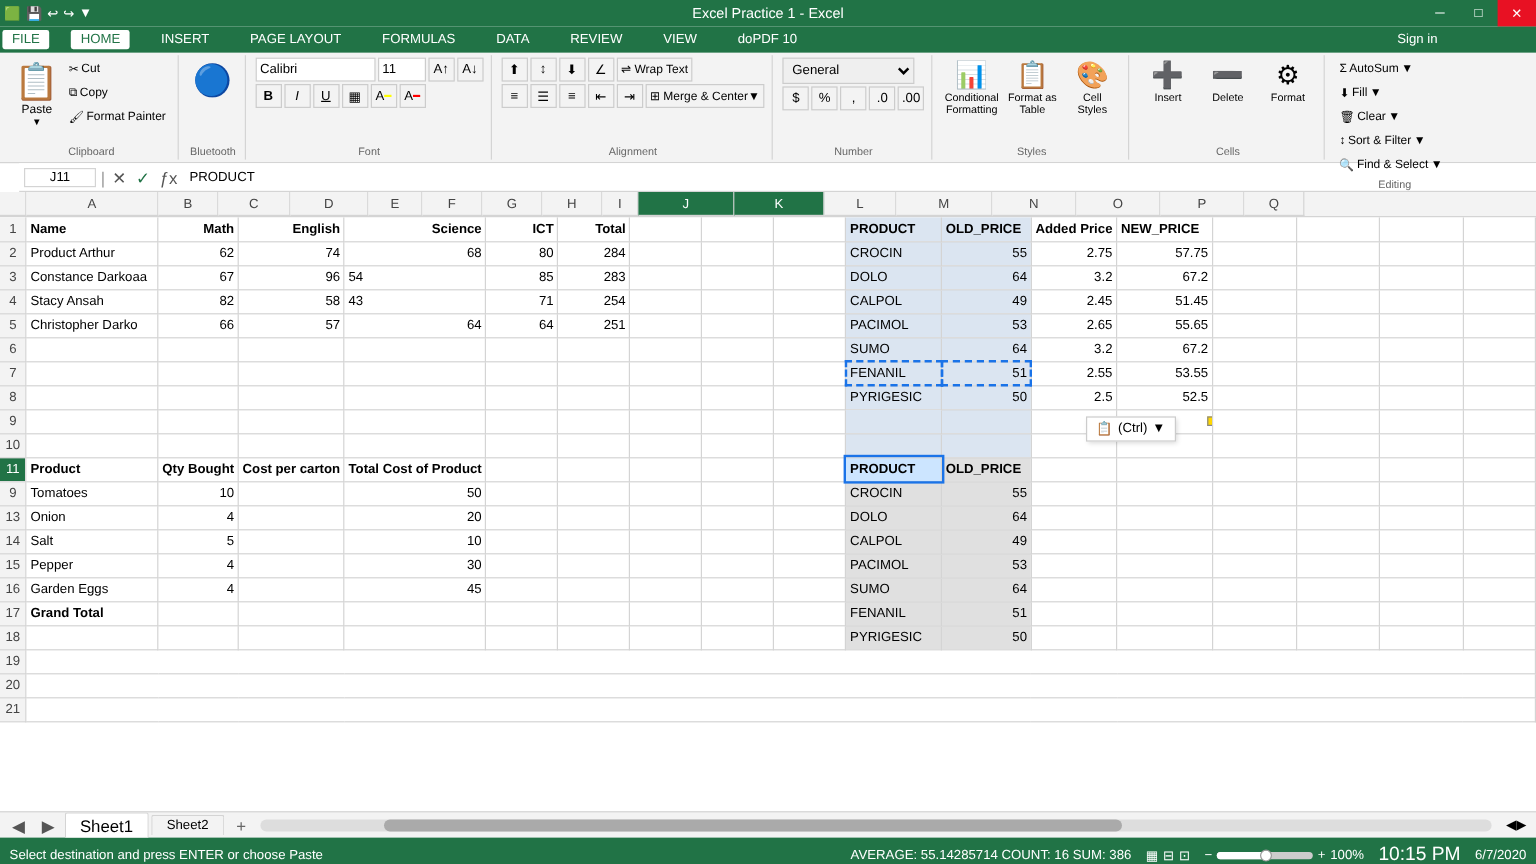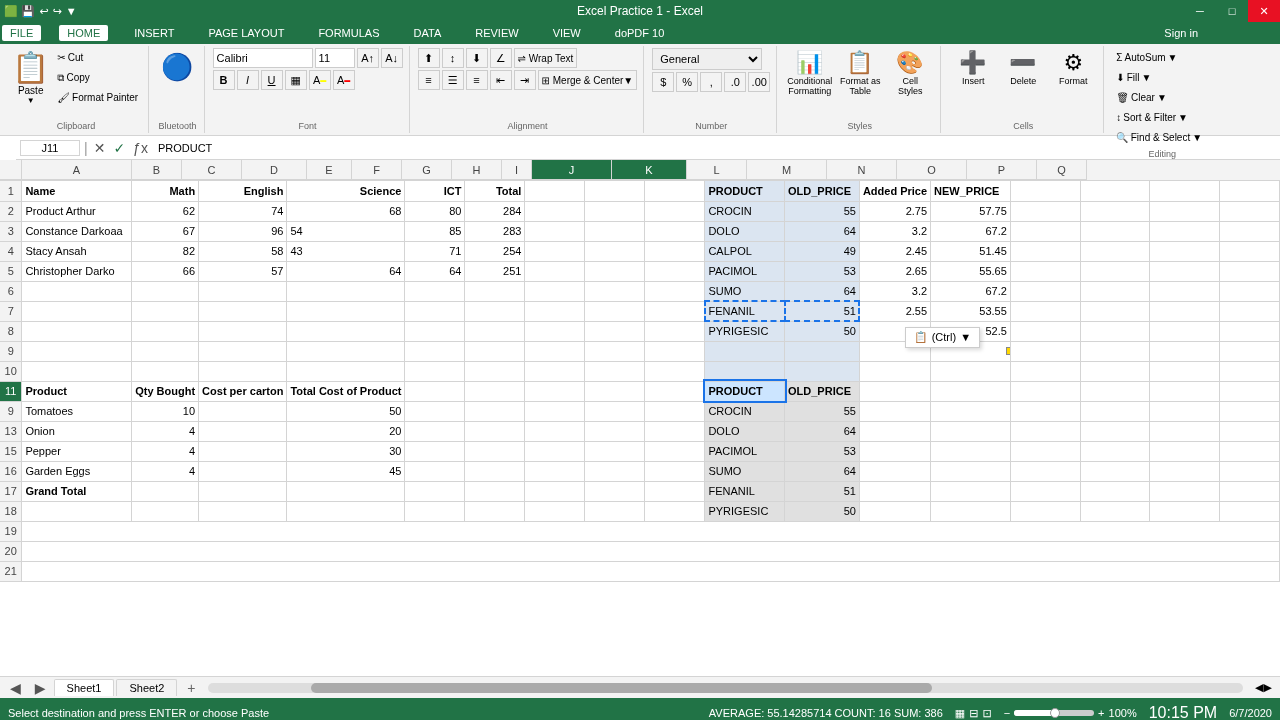--- a/index.html
+++ b/index.html
@@ -806,20 +806,40 @@
           <td class="col-j cell" style="background:#e0e0e0;">DOLO</td>
           <td class="col-k cell" style="background:#e0e0e0;text-align:right;">64</td>
           <td class="col-l cell"></td>
           <td class="col-m cell"></td>
           <td class="col-n cell"></td>
           <td style="width:70px;" class="cell"></td>
           <td style="width:70px;" class="cell"></td>
           <td style="width:50px;" class="cell"></td>
         </tr>
 
+        <tr>
+          <td class="row-num">14</td>
+          <td class="col-a cell">Salt</td>
+          <td class="col-b cell" style="text-align:right;">5</td>
+          <td class="col-c cell"></td>
+          <td class="col-d cell" style="text-align:right;">10</td>
+          <td class="col-e cell"></td>
+          <td class="col-f cell"></td>
+          <td class="col-g cell"></td>
+          <td class="col-h cell"></td>
+          <td class="col-i cell"></td>
+          <td class="col-j cell" style="background:#e0e0e0;">CALPOL</td>
+          <td class="col-k cell" style="background:#e0e0e0;text-align:right;">49</td>
+          <td class="col-l cell"></td>
+          <td class="col-m cell"></td>
+          <td class="col-n cell"></td>
+          <td style="width:70px;" class="cell"></td>
+          <td style="width:70px;" class="cell"></td>
+          <td style="width:50px;" class="cell"></td>
+        </tr>
 
         <tr>
           <td class="row-num">15</td>
           <td class="col-a cell">Pepper</td>
           <td class="col-b cell" style="text-align:right;">4</td>
           <td class="col-c cell"></td>
           <td class="col-d cell" style="text-align:right;">30</td>
           <td class="col-e cell"></td>
           <td class="col-f cell"></td>
           <td class="col-g cell"></td>
@@ -921,21 +941,21 @@
         <span>▼</span>
       </div>
     </div>
   </div>
 </div>
 
 <div style="display:flex;align-items:center;background:#f3f3f3;border-top:1px solid #d4d4d4;height:22px;">
   <div style="display:flex;align-items:center;height:22px;padding-left:4px;gap:2px;">
     <span style="font-size:14px;padding:0 6px;cursor:pointer;color:#555;">◀</span>
     <span style="font-size:14px;padding:0 6px;cursor:pointer;color:#555;">▶</span>
-    <div style="padding:2px 12px;font-size:11px;cursor:pointer;border:1px solid #d4d4d4;border-bottom:none;background:white;border-radius:2px 2px 0 0;">Sheet1</div>
+    <div style="padding:2px 12px;font-size:14px;cursor:pointer;border:1px solid #d4d4d4;border-bottom:none;background:white;border-radius:2px 2px 0 0;">Sheet1</div>
     <div style="padding:2px 12px;font-size:11px;cursor:pointer;border:1px solid #d4d4d4;border-bottom:none;background:#f3f3f3;border-radius:2px 2px 0 0;">Sheet2</div>
     <div style="padding:2px 8px;cursor:pointer;font-size:14px;color:#666;">+</div>
   </div>
   <div style="flex:1;display:flex;align-items:center;padding:0 4px;">
     <div style="width:100%;height:10px;background:#ddd;border-radius:5px;position:relative;">
       <div style="width:60%;height:10px;background:#aaa;border-radius:5px;position:absolute;left:10%;"></div>
     </div>
   </div>
   <div style="padding:0 8px;font-size:11px;display:flex;align-items:center;">
     <span>◀</span>

